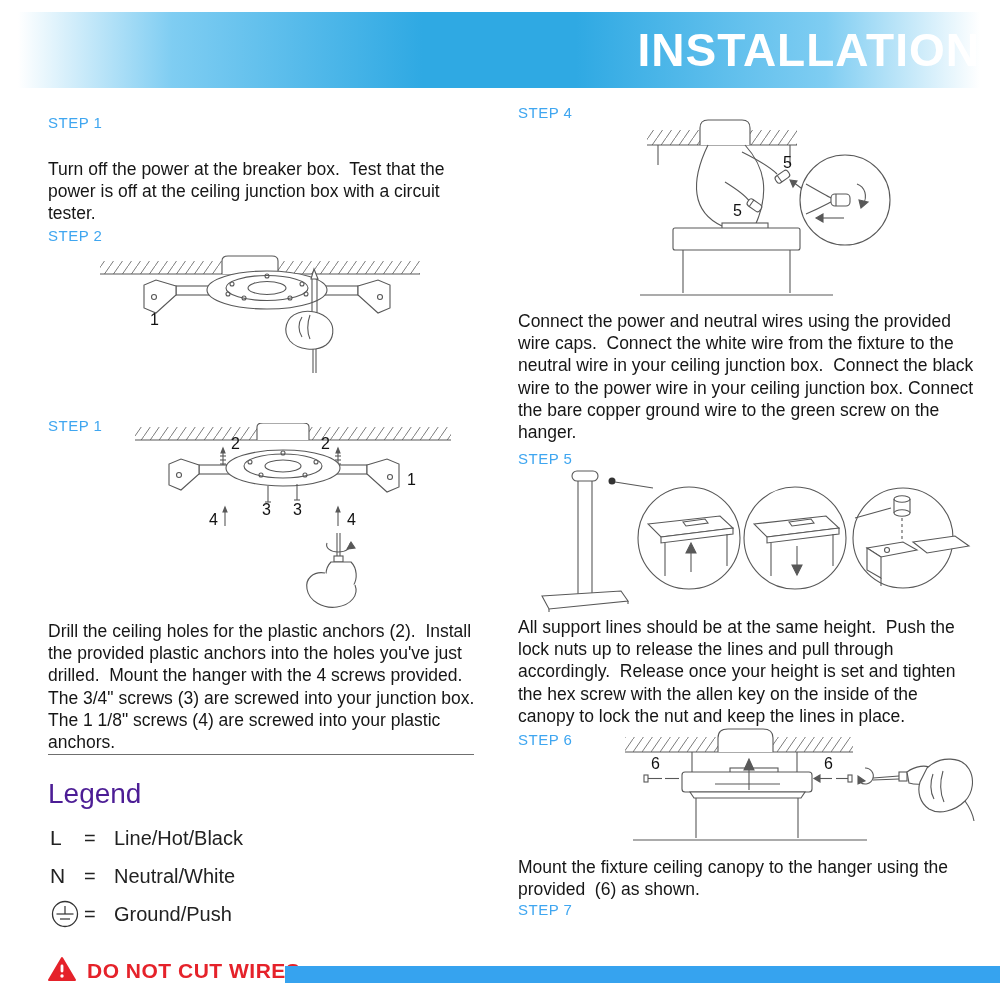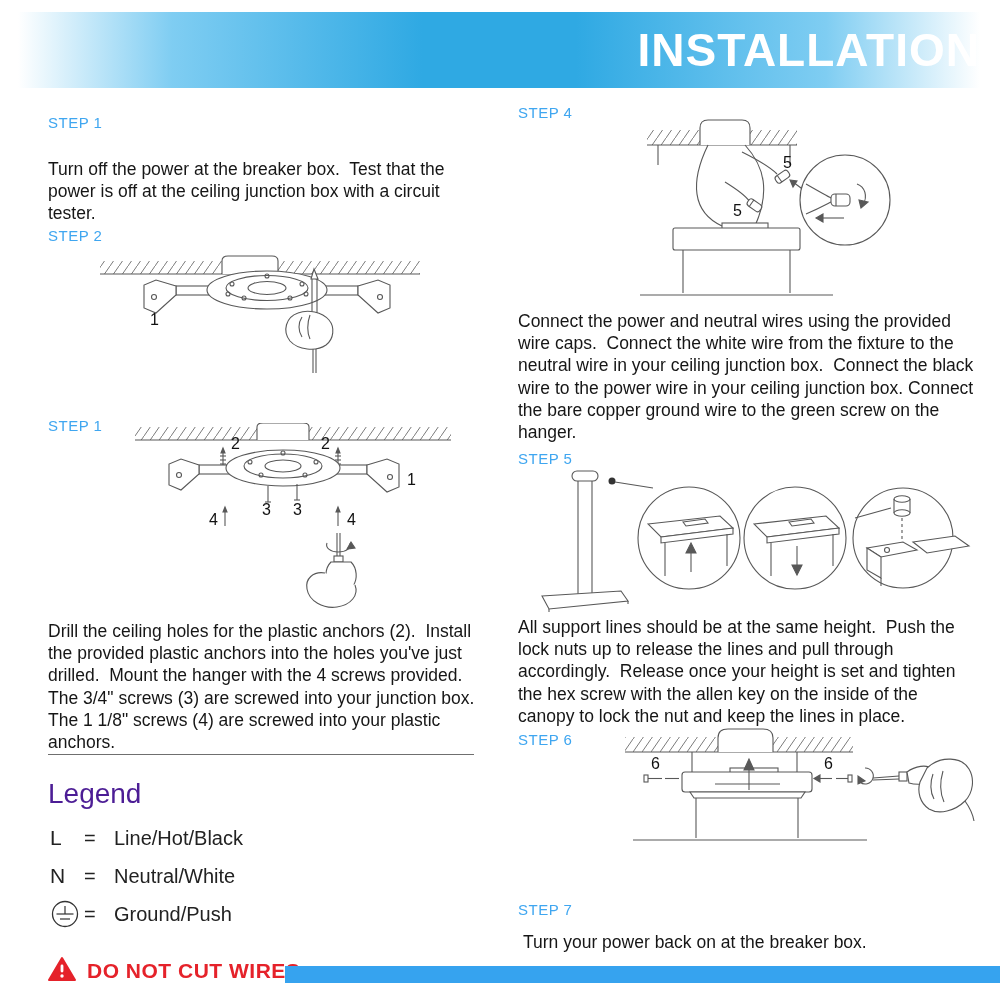--- a/index.html
+++ b/index.html
@@ -353,17 +353,17 @@
         <path d="M312,42 C326,29 347,31 354,43 C360,53 358,67 350,75 C340,85 324,89 314,83 C305,77 302,66 305,56 Z" fill="#fff"></path>
         <path d="M318,48 C315,56 315,66 319,73"></path>
         <path d="M328,45 C325,55 325,67 329,76"></path>
         <path d="M350,75 C355,82 358,89 359,95"></path>
       </g>
     </g>
     <text x="36" y="43" class="callout">6</text>
     <text x="209" y="43" class="callout">6</text>
   </svg>
 
+  <div class="step-text" style="left:518px;top:856px;width:458px">Mount the fixture ceiling canopy to the hanger using the provided  (6) as shown.</div>
 
   <div class="step-heading" style="left:518px;top:901px">STEP 7</div>
-  <div class="step-text" style="left:523px;top:931px;width:460px">Turn your power back on at the breaker box.</div>
 
 </div>
 
 </body></html>

